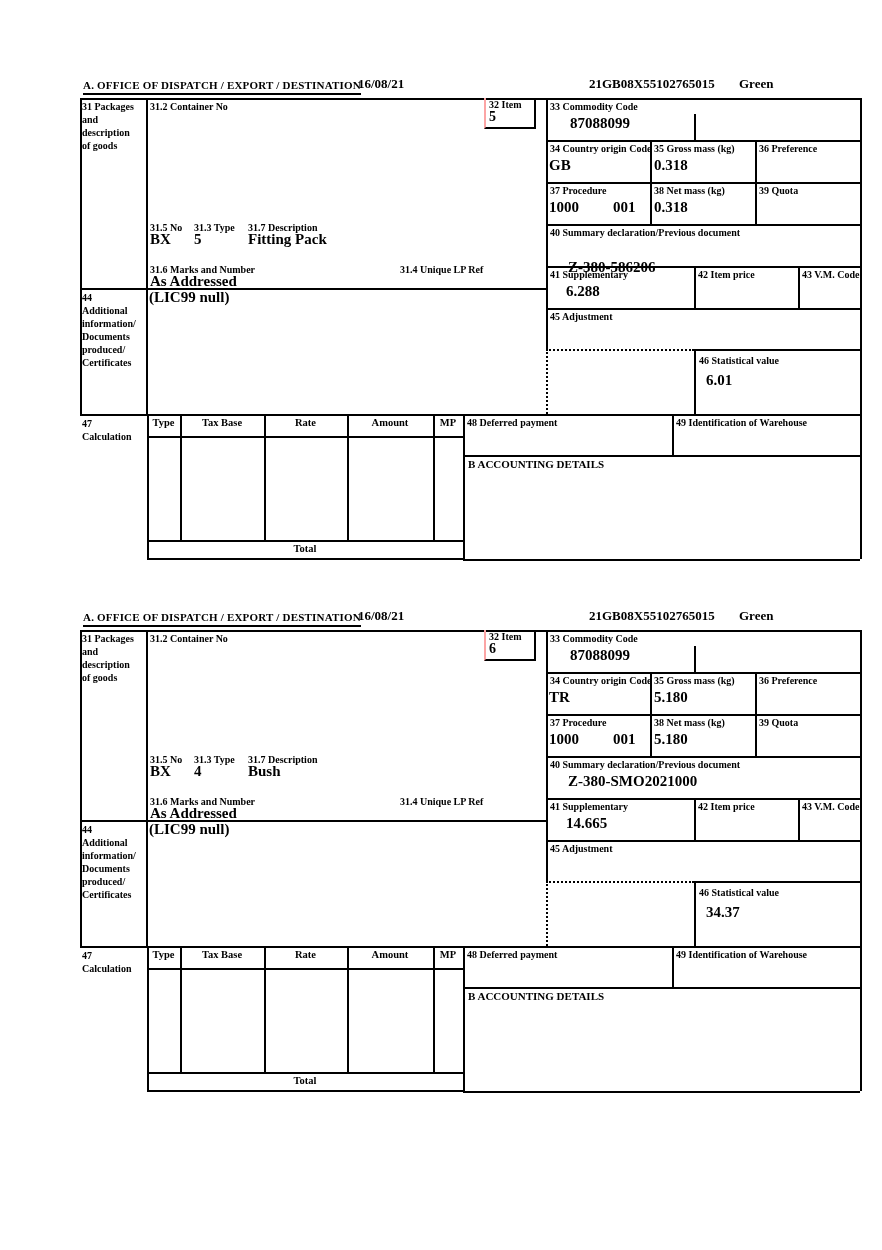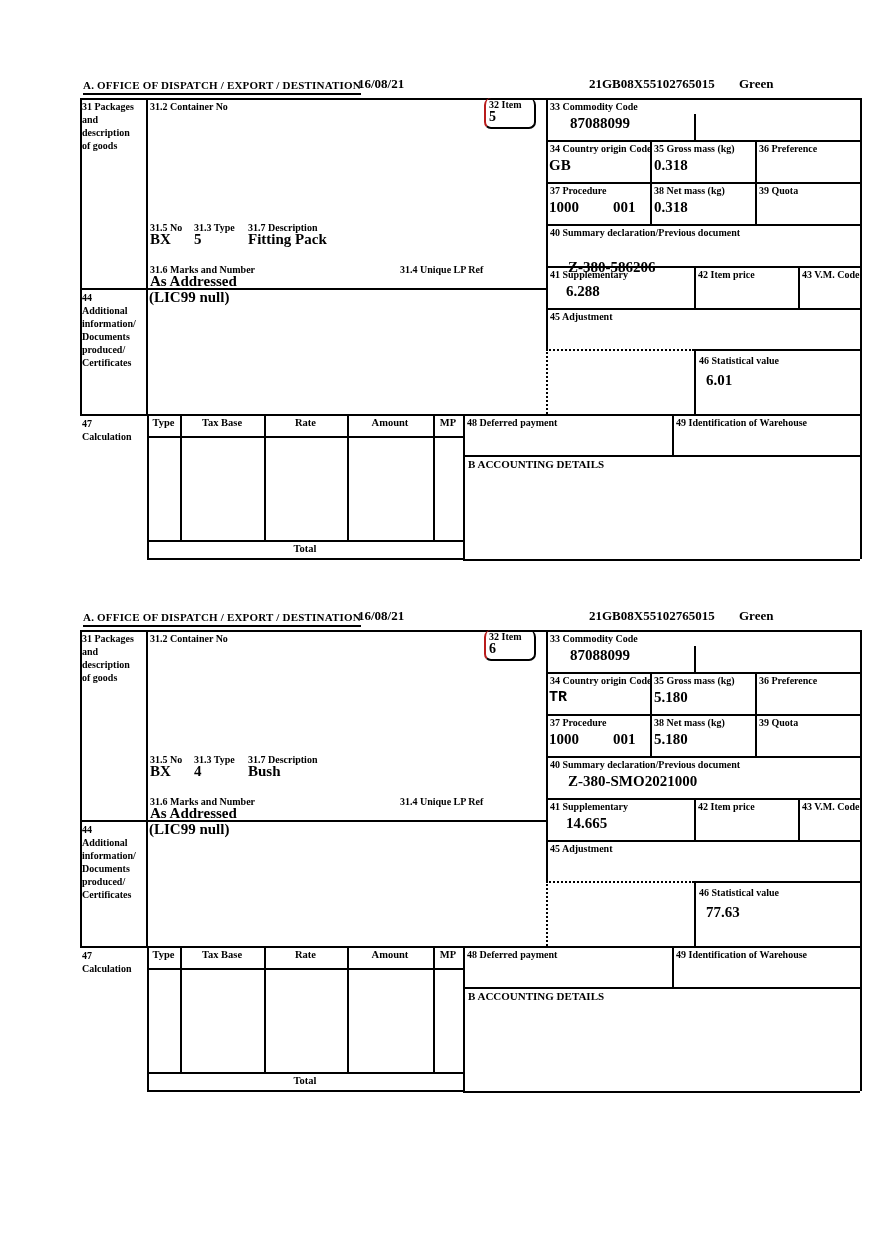--- a/index.html
+++ b/index.html
@@ -17,21 +17,21 @@
   .hd{position:absolute;height:0;border-top:2px dotted #000;}
   .vd{position:absolute;width:0;border-left:2px dotted #000;}
   .lbl{position:absolute;font-size:10px;font-weight:bold;white-space:nowrap;line-height:11px;}
   .val{position:absolute;font-size:15px;font-weight:bold;white-space:nowrap;line-height:15px;}
   .stack{position:absolute;font-size:10px;font-weight:bold;line-height:13px;white-space:nowrap;}
   .hdr-title{position:absolute;font-size:11px;font-weight:bold;letter-spacing:.2px;
              border-bottom:2px solid #000;padding-bottom:2px;white-space:nowrap;}
   .hdr-big{position:absolute;font-size:13px;font-weight:bold;white-space:nowrap;}
   .colhead{position:absolute;font-size:10.5px;font-weight:bold;text-align:center;line-height:11px;}
   .box32{position:absolute;left:484px;top:22px;width:48px;height:29px;
-         border-left:2px solid #b91c1c;border-right:2px solid #000;border-bottom:2px solid #000;border-radius:7px;}
+         border-left:2px solid #fca5a5;border-right:2px solid #000;border-bottom:2px solid #000;}
   .box32 .lbl{left:3px;top:1px;}
   .box32 .val{left:3px;top:11px;font-size:14px;}
 </style>
 </head>
 <body>
 
 <div id="form-root">
   <div class="section" style="top: 76px;">
 
     <div class="hdr-title" style="left:83px;top:3px;">A. OFFICE OF DISPATCH / EXPORT / DESTINATION</div>
@@ -230,21 +230,21 @@
     <div class="val" style="left:248px;top:156px;">Bush</div>
     <div class="lbl" style="left:150px;top:188px;">31.6 Marks and Number</div>
     <div class="lbl" style="left:400px;top:188px;">31.4 Unique LP Ref</div>
     <div class="val" style="left:150px;top:198px;">As Addressed</div>
     <div class="val" style="left:149px;top:214px;">(LIC99 null)</div>
 
     <div class="lbl" style="left:550px;top:25px;">33 Commodity Code</div>
     <div class="val" style="left:570px;top:40px;">87088099</div>
 
     <div class="lbl" style="left:550px;top:67px;">34 Country origin Code</div>
-    <div class="val" style="left:549px;top:82px;font-family:Liberation Mono, monospace;">TR</div>
+    <div class="val" style="left:549px;top:82px;">TR</div>
     <div class="lbl" style="left:654px;top:67px;">35 Gross mass (kg)</div>
     <div class="val" style="left:654px;top:82px;">5.180</div>
     <div class="lbl" style="left:759px;top:67px;">36 Preference</div>
 
     <div class="lbl" style="left:550px;top:109px;">37 Procedure</div>
     <div class="val" style="left:549px;top:124px;">1000</div>
     <div class="val" style="left:613px;top:124px;">001</div>
     <div class="lbl" style="left:654px;top:109px;">38 Net mass (kg)</div>
     <div class="val" style="left:654px;top:124px;">5.180</div>
     <div class="lbl" style="left:759px;top:109px;">39 Quota</div>
@@ -253,21 +253,21 @@
     <div class="val" style="left:568px;top:166px;">Z-380-SMO2021000</div>
 
     <div class="lbl" style="left:550px;top:193px;">41 Supplementary</div>
     <div class="val" style="left:566px;top:208px;">14.665</div>
     <div class="lbl" style="left:698px;top:193px;">42 Item price</div>
     <div class="lbl" style="left:802px;top:193px;">43 V.M. Code</div>
 
     <div class="lbl" style="left:550px;top:235px;">45 Adjustment</div>
 
     <div class="lbl" style="left:699px;top:279px;">46 Statistical value</div>
-    <div class="val" style="left:706px;top:297px;">77.63</div>
+    <div class="val" style="left:706px;top:297px;">34.37</div>
 
     <div class="colhead" style="left:147px;top:341px;width:33px;">Type</div>
     <div class="colhead" style="left:180px;top:341px;width:84px;">Tax Base</div>
     <div class="colhead" style="left:264px;top:341px;width:83px;">Rate</div>
     <div class="colhead" style="left:347px;top:341px;width:86px;">Amount</div>
     <div class="colhead" style="left:433px;top:341px;width:30px;">MP</div>
     <div class="colhead" style="left:147px;top:467px;width:316px;">Total</div>
 
     <div class="lbl" style="left:467px;top:341px;">48 Deferred payment</div>
     <div class="lbl" style="left:676px;top:341px;">49 Identification of Warehouse</div>

